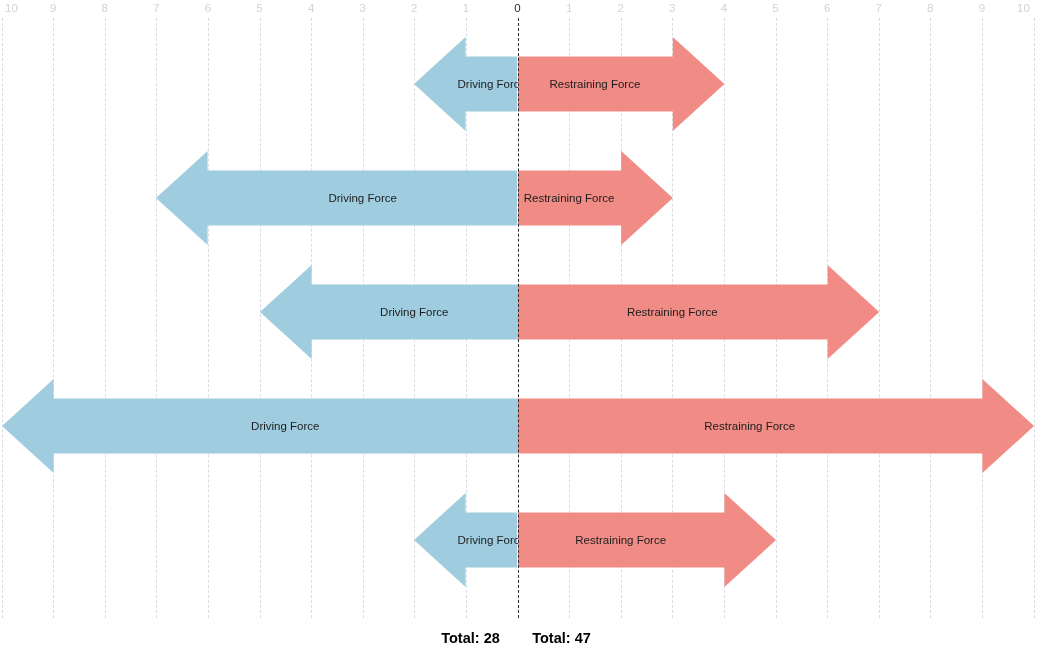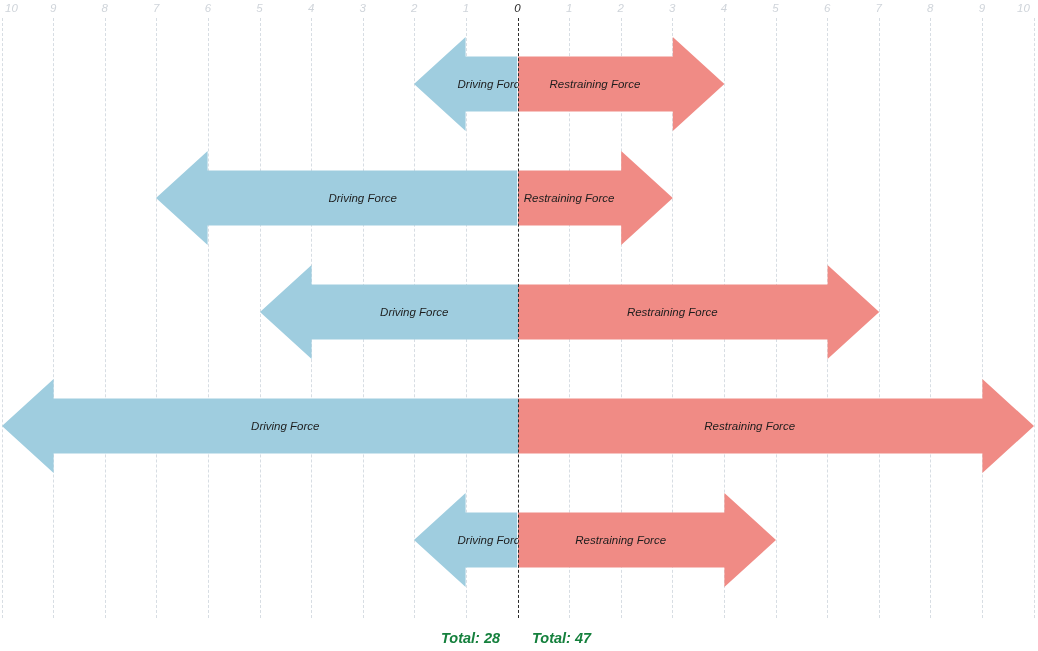--- a/index.html
+++ b/index.html
@@ -11,21 +11,20 @@
   body {
     width: 1038px;
     height: 651px;
     font-family: "Liberation Sans", sans-serif;
     overflow: hidden;
   }
   #chart {
     position: relative;
     width: 1038px;
     height: 481px;
-    font-style: italic;
   }
   
   .axis-labels {
     position: absolute;
     left: 0; top: 0;
     width: 1038px;
     height: 20px;
   }
   .tick-label {
     position: absolute;
@@ -102,21 +101,21 @@
     top: 630px;
     width: 1038px;
     height: 21px;
   }
   .total-item {
     position: absolute;
     top: 0;
     transform: translateX(-50%);
     font-size: 14.5px;
     font-weight: bold;
-    color: #15803d;
+    color: #000000;
     white-space: nowrap;
     user-select: none;
   }
 </style>
 </head>
 <body>
 
 <div id="chart">
 
   <div class="axis-labels">

